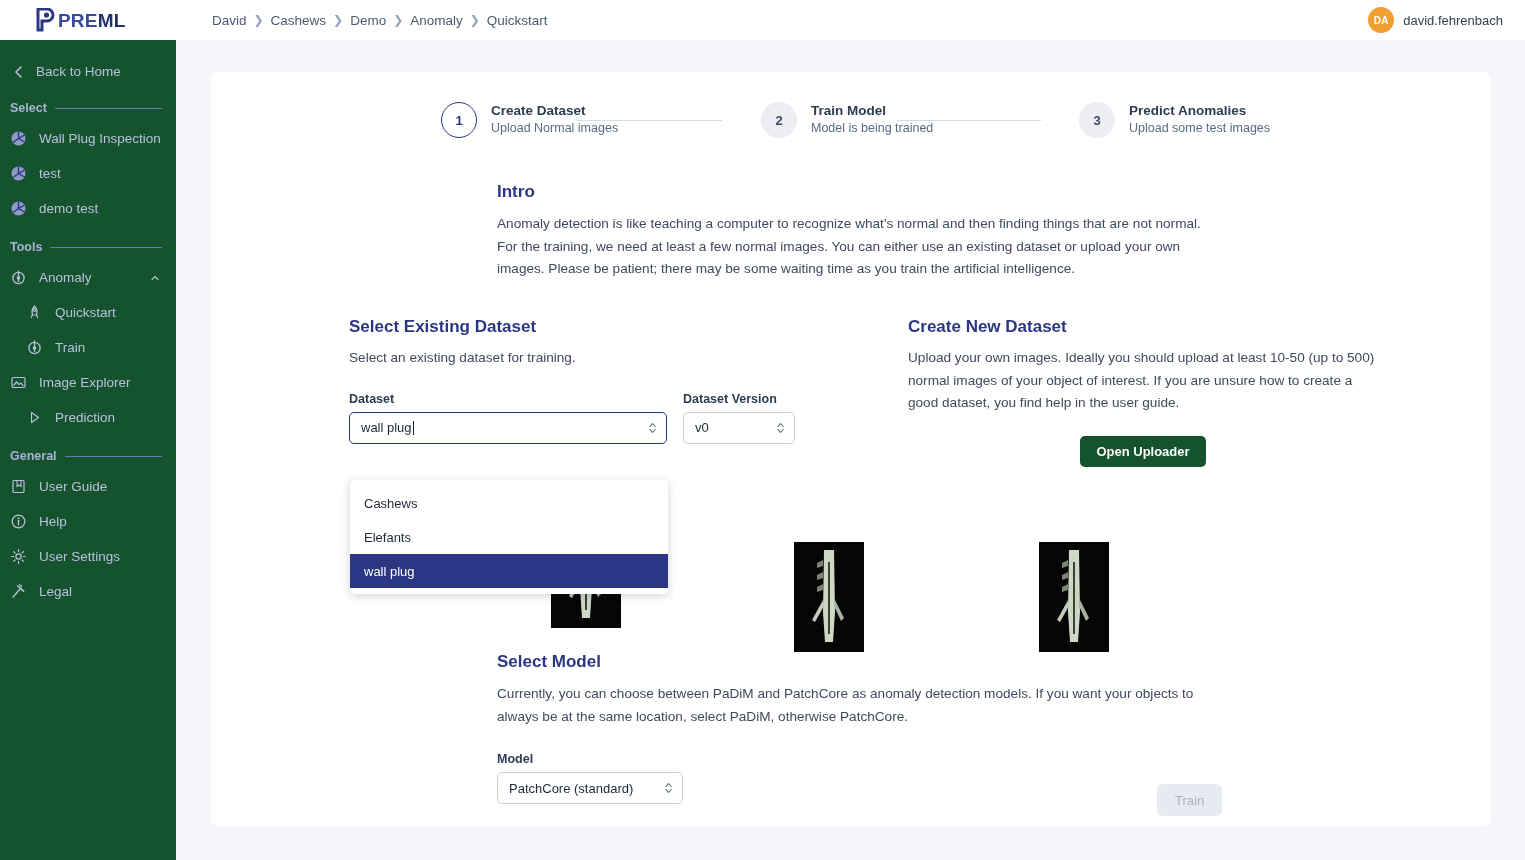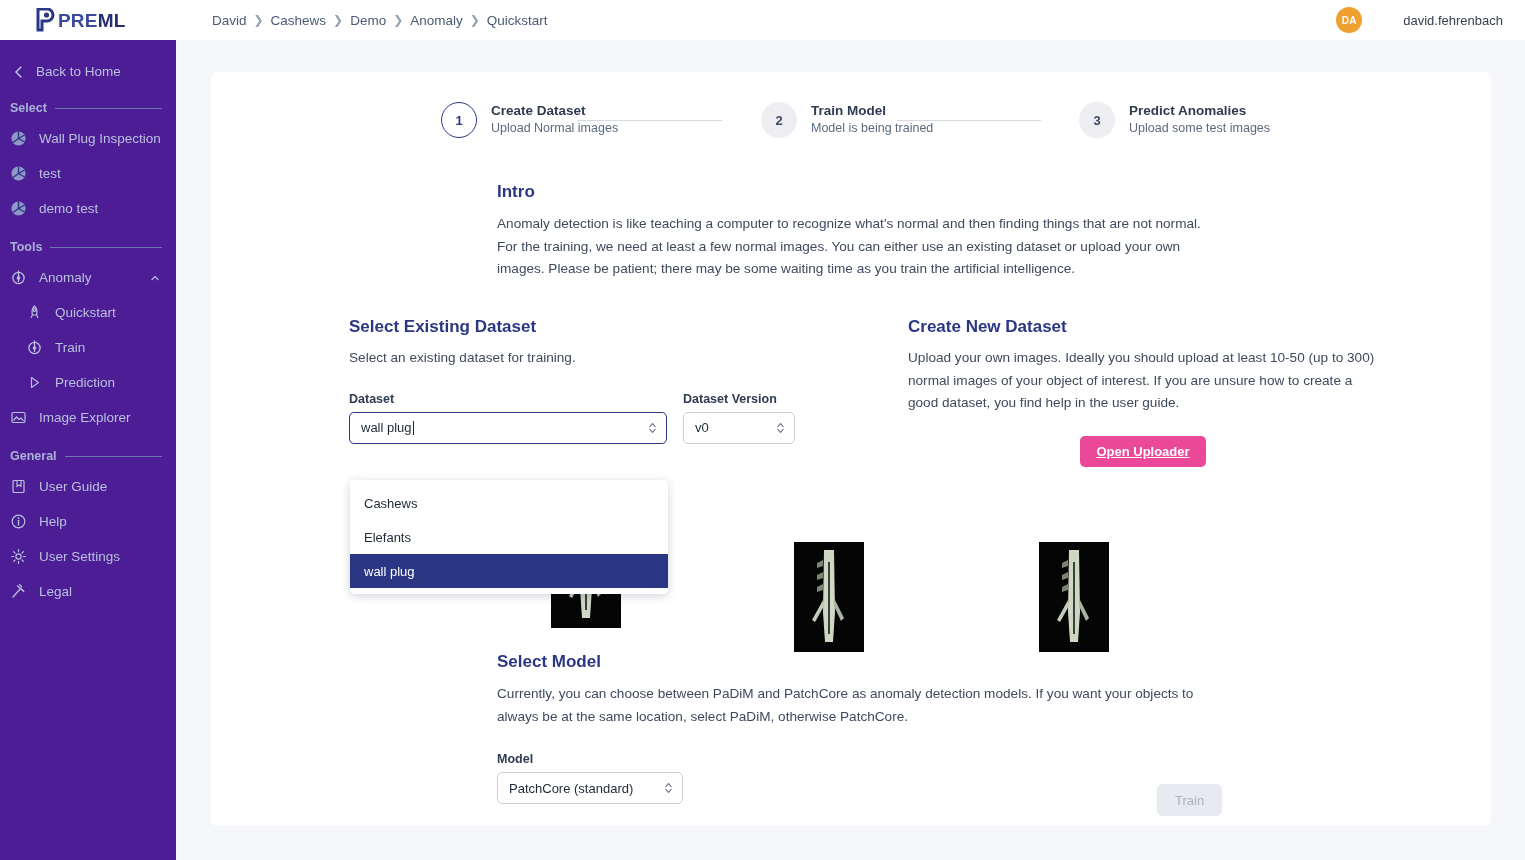--- a/index.html
+++ b/index.html
@@ -19,32 +19,32 @@
   .logo-wrap { width: 176px; display: flex; align-items: center; padding-left: 36px; }
   .logo-mark { width: 20px; height: 24px; margin-right: 2px; }
   .logo-text { font-size: 19px; letter-spacing: .2px; line-height: 1; }
   .logo-text .pre { color: #3b4a9c; font-weight: 700; }
   .logo-text .ml  { color: #232f6e; font-weight: 800; }
 
   .breadcrumb { display: flex; align-items: center; margin-left: 36px; text-align: right; }
   .crumb { font-size: 13.5px; color: #4a5b75; white-space: nowrap; }
   .crumb-sep { font-size: 12px; color: #93a0b5; margin: 0 7px; }
 
-  .userbox { position: absolute; right: 22px; top: 7px; display: flex; align-items: center; gap: 32px; }
+  .userbox { position: absolute; right: 22px; top: 7px; display: flex; align-items: center; }
   .avatar {
     width: 26px; height: 26px; border-radius: 50%;
     background: #f0a030; color: #fff; font-size: 10px; font-weight: 700;
     display: flex; align-items: center; justify-content: center; letter-spacing: .3px;
   }
   .username { font-size: 13px; color: #374151; margin-left: 9px; }
 
   
   .sidebar {
     position: absolute; top: 40px; left: 0; width: 176px; height: 820px;
-    background: #4c1d95; padding-top: 16px;
+    background: #14532d; padding-top: 16px;
   }
   .back-home { display: flex; align-items: center; padding: 8px 0 8px 12px; cursor: pointer; }
   .back-home .chev { width: 14px; height: 14px; margin-right: 10px; }
   .back-home span { font-size: 13.5px; color: #b9c0dd; }
 
   .sec-head { display: flex; align-items: center; padding: 14px 14px 6px 10px; }
   .sec-head .lbl { font-size: 12.5px; font-weight: 700; color: #aab2d6; white-space: nowrap; }
   .sec-head .line { flex: 1; height: 1px; background: #6d77ad; margin-left: 8px; }
 
   .nav-item { display: flex; align-items: center; padding: 9px 10px 9px 10px; cursor: pointer; position: relative; }
@@ -98,24 +98,23 @@
   }
 
   .dropdown {
     position: absolute; background: #fff; border-radius: 5px;
     box-shadow: 0 2px 10px rgba(20,30,60,.20); padding: 6px 0; z-index: 30;
   }
   .dd-opt { height: 34px; display: flex; align-items: center; padding: 0 14px; font-size: 13px; color: #1f2937; cursor: pointer; }
   .dd-opt.sel { background: #2b3784; color: #ffffff; }
 
   .btn-primary {
-    background: #ec4899; color: #fff; border: none; border-radius: 5px;
+    background: #14532d; color: #fff; border: none; border-radius: 5px;
     font-size: 13px; font-weight: 700; padding: 0 16px; height: 31px; cursor: pointer;
     font-family: "Liberation Sans", sans-serif;
-    text-decoration: underline;
   }
   .btn-disabled {
     background: #e7eaf0; color: #aab3c2; border: none; border-radius: 6px;
     font-size: 13px; padding: 0 18px; height: 32px; cursor: default;
     font-family: "Liberation Sans", sans-serif;
   }
 
   .thumb { position: absolute; background: #000; overflow: hidden; }
 </style>
 </head>
@@ -221,36 +220,36 @@
   <div class="nav-item sub">
     <span class="ico">
       <svg viewBox="0 0 17 17">
           <circle cx="8.5" cy="9" r="5.6" fill="none" stroke="#b9c0dd" stroke-width="1.3"></circle>
           <path d="M8.5 1.5 L8.5 13" stroke="#b9c0dd" stroke-width="1.3"></path>
           <circle cx="8.5" cy="9" r="1.8" fill="#b9c0dd"></circle>
         </svg>
     </span>
     <span class="txt">Train</span>
   </div>
-  <div class="nav-item sub">
-    <span class="ico">
-      <svg viewBox="0 0 17 17">
-          <path d="M5.5 3.5 L12.5 8.5 L5.5 13.5 Z" fill="none" stroke="#b9c0dd" stroke-width="1.2" stroke-linejoin="round"></path>
-        </svg>
-    </span>
-    <span class="txt">Prediction</span>
-  </div>
   <div class="nav-item">
     <span class="ico">
       <svg viewBox="0 0 17 17">
           <rect x="2" y="3.5" width="13" height="10" rx="1.2" fill="none" stroke="#b9c0dd" stroke-width="1.2"></rect>
           <path d="M3.5 11.5 L6.5 8 L9 10.5 L11 9 L13.5 11.8" fill="none" stroke="#b9c0dd" stroke-width="1.2"></path>
         </svg>
     </span>
     <span class="txt">Image Explorer</span>
+  </div>
+  <div class="nav-item sub">
+    <span class="ico">
+      <svg viewBox="0 0 17 17">
+          <path d="M5.5 3.5 L12.5 8.5 L5.5 13.5 Z" fill="none" stroke="#b9c0dd" stroke-width="1.2" stroke-linejoin="round"></path>
+        </svg>
+    </span>
+    <span class="txt">Prediction</span>
   </div>
 
   <div class="sec-head">
     <span class="lbl">General</span>
     <span class="line"></span>
   </div>
   <div class="nav-item">
     <span class="ico">
       <svg viewBox="0 0 17 17">
           <rect x="3" y="2.5" width="11" height="12" rx="1" fill="none" stroke="#b9c0dd" stroke-width="1.2"></rect>
@@ -401,21 +400,21 @@
     </div>
 
     <div class="dropdown" style="left:139px; top:408px; width:318px;">
       <div class="dd-opt">Cashews</div>
       <div class="dd-opt">Elefants</div>
       <div class="dd-opt sel">wall plug</div>
     </div>
 
     <div style="position:absolute; left:697px; top:245px; width:470px;">
       <div class="h-sec">Create New Dataset</div>
-      <div class="p-sec" style="margin-top:10px;">Upload your own images. Ideally you should upload at least 10-50 (up to 300) normal images of your object of interest. If you are unsure how to create a good dataset, you find help in the user guide.</div>
+      <div class="p-sec" style="margin-top:10px;">Upload your own images. Ideally you should upload at least 10-50 (up to 500) normal images of your object of interest. If you are unsure how to create a good dataset, you find help in the user guide.</div>
       <div style="display:flex; justify-content:center; margin-top:21px;">
         <button class="btn-primary">Open Uploader</button>
       </div>
     </div>
 
     <div style="position:absolute; left:286px; top:580px; width:725px;">
       <div class="h-sec">Select Model</div>
       <div class="p-sec" style="margin-top:11px;">Currently, you can choose between PaDiM and PatchCore as anomaly detection models. If you want your objects to always be at the same location, select PaDiM, otherwise PatchCore.</div>
       <div style="margin-top:24px; width:186px;">
         <div class="fld-label">Model</div>

